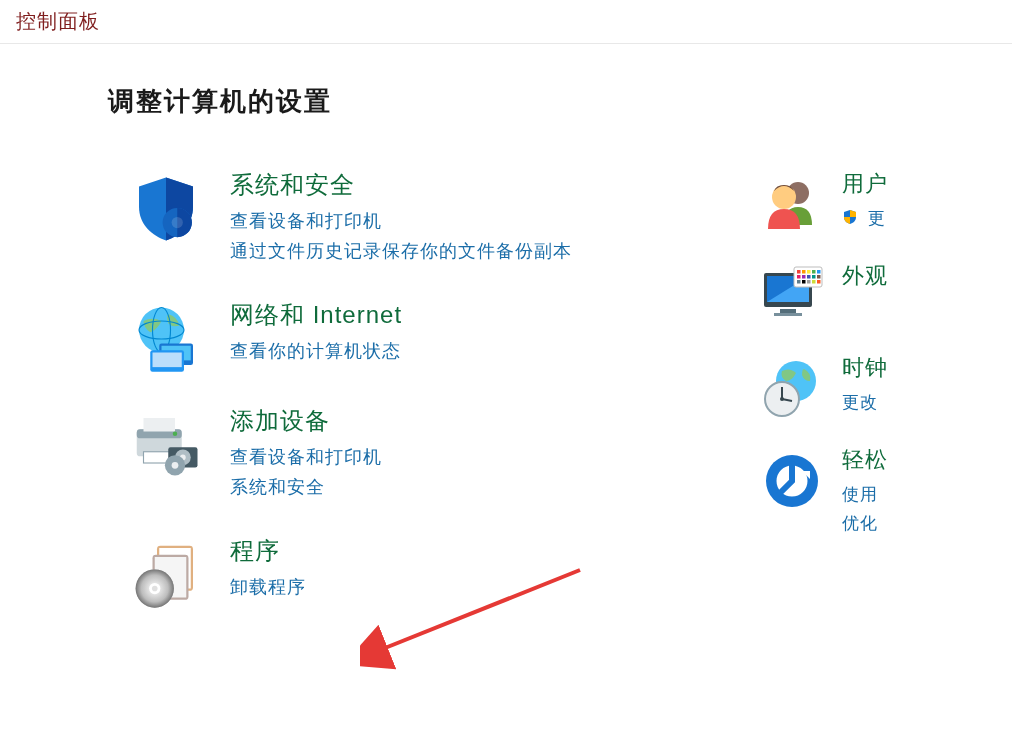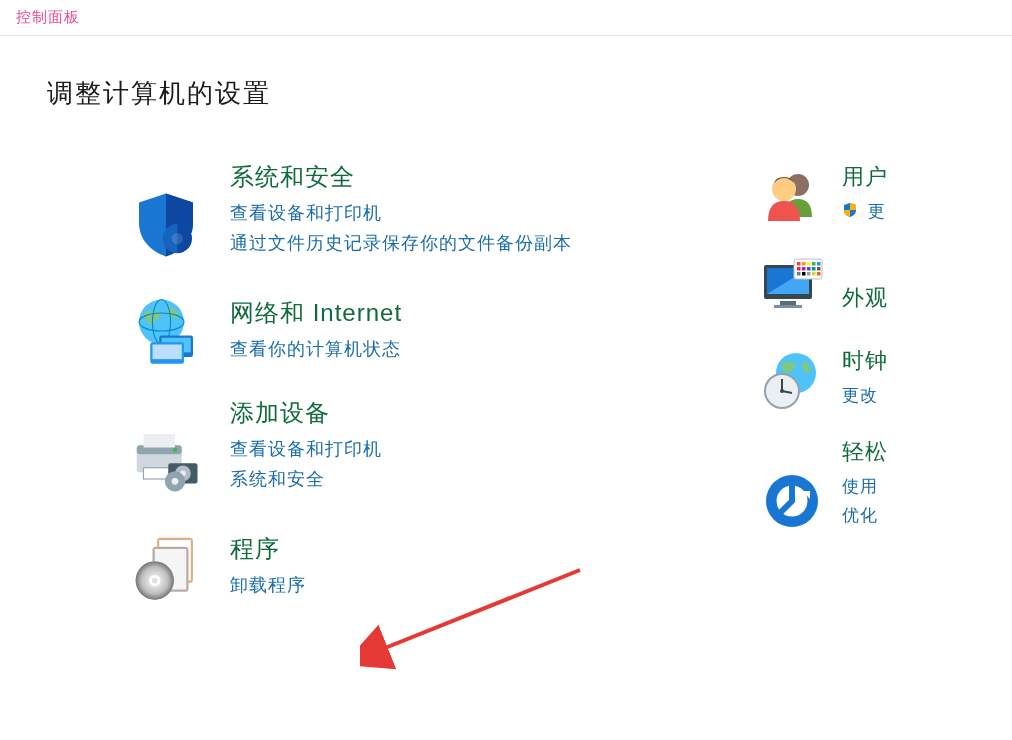--- a/index.html
+++ b/index.html
@@ -6,49 +6,49 @@
   body {
     font-family: "Microsoft YaHei", "Segoe UI", sans-serif;
     background: #fff;
     width: 1012px;
     height: 740px;
     overflow: hidden;
     position: relative;
   }
   .titlebar {
     padding: 8px 16px;
-    font-size: 15px;
-    color: #ec4899;
+    font-size: 20px;
+    color: #7f1d1d;
     border-bottom: 1px solid #e8e8e8;
     letter-spacing: 1px;
   }
   .content {
     padding: 40px 0 0 0;
   }
   .page-heading {
     font-size: 26px;
-    font-weight: 400;
+    font-weight: 700;
     color: #1a1a1a;
-    margin: 0 0 50px 47px;
+    margin: 0 0 50px 108px;
     letter-spacing: 2px;
   }
   .columns {
     display: flex;
   }
   .col-left {
     width: 750px;
     padding-left: 130px;
   }
   .col-right {
     flex: 1;
     padding-left: 10px;
   }
   .category {
     display: flex;
-    align-items: flex-end;
+    align-items: flex-start;
     margin-bottom: 30px;
   }
   .cat-icon {
     width: 72px;
     height: 72px;
     flex-shrink: 0;
     margin-right: 28px;
     margin-top: 4px;
   }
   .cat-body { flex: 1; }

